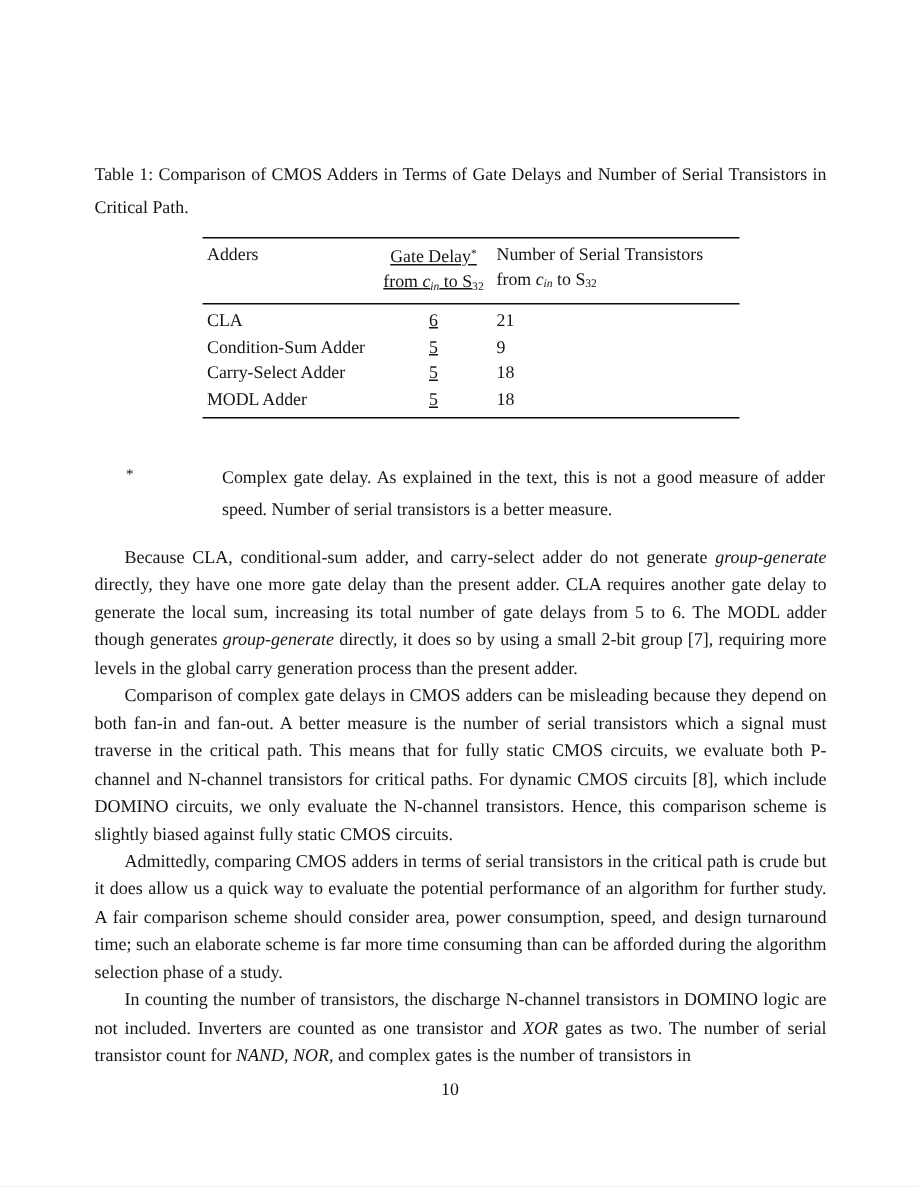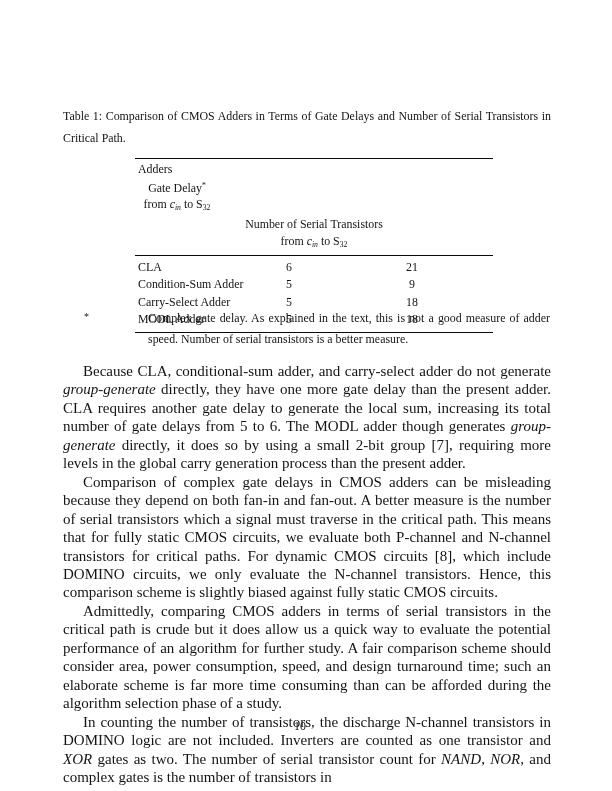--- a/index.html
+++ b/index.html
@@ -38,31 +38,30 @@
     width: 358px;
     font-size: 11.9px;
     border-top: 1.6px solid #0a0a0a;
     border-bottom: 1.6px solid #0a0a0a;
   }
   .t-head {
     display: flex;
     line-height: 16.5px;
     padding: 2px 0 2px 0;
     border-bottom: 1.6px solid #0a0a0a;
-    flex-direction: column;
   }
   .t-body { padding: 2px 0 3px 0; }
   .t-row {
     display: flex;
     height: 17.6px;
     align-items: center;
   }
   .c1 { width: 112px; padding-left: 3px; text-align: left; box-sizing: border-box; }
-  .c2 { width: 84px; text-align: center; }
-  .c3 { flex: 1; text-align: center; }
+  .c2 { width: 84px; text-align: center; text-decoration: underline; }
+  .c3 { flex: 1; text-align: left; }
   .i { font-style: italic; }
   .sup { font-size: 0.65em; vertical-align: 0.5em; }
   .sub { font-size: 0.65em; vertical-align: -0.25em; margin-top: 44px; }
   .footnote {
     position: absolute;
     top: 308px;
     left: 84px;
     width: 466px;
     font-size: 11.9px;
     line-height: 21px;
@@ -73,21 +72,21 @@
     flex: none;
     font-size: 10px;
     transform: translateY(-2px);
   }
   .fn-text { flex: 1; text-align: justify; margin-left: 48px; }
   .body-text {
     position: absolute;
     top: 362px;
     left: 63px;
     width: 488px;
-    font-size: 15px;
+    font-size: 12px;
     line-height: 18.45px;
     text-align: justify;
   }
   .body-text p { margin: 0; text-indent: 20px; }
   .page-number {
     position: absolute;
     top: 719px;
     left: 0;
     width: 600px;
     text-align: center;

